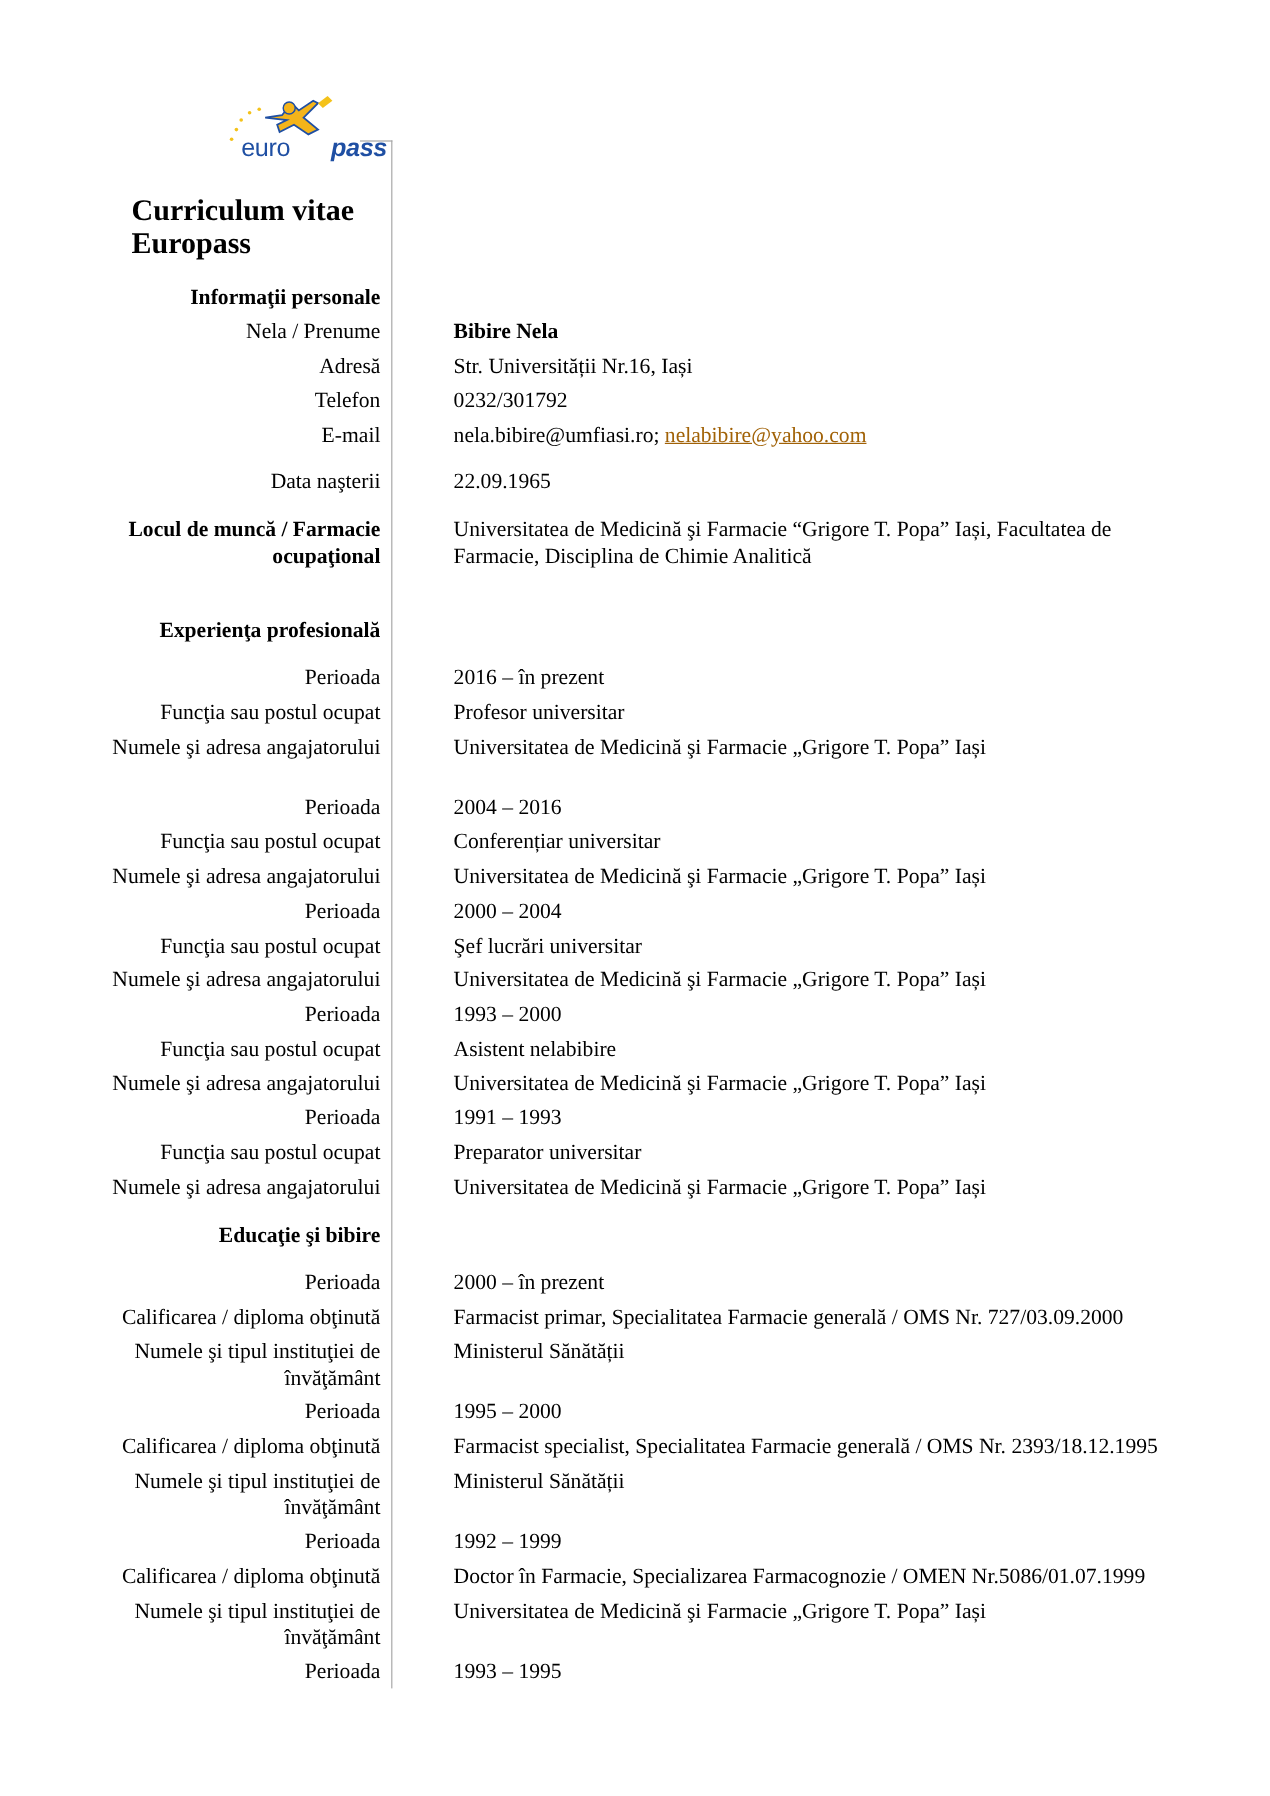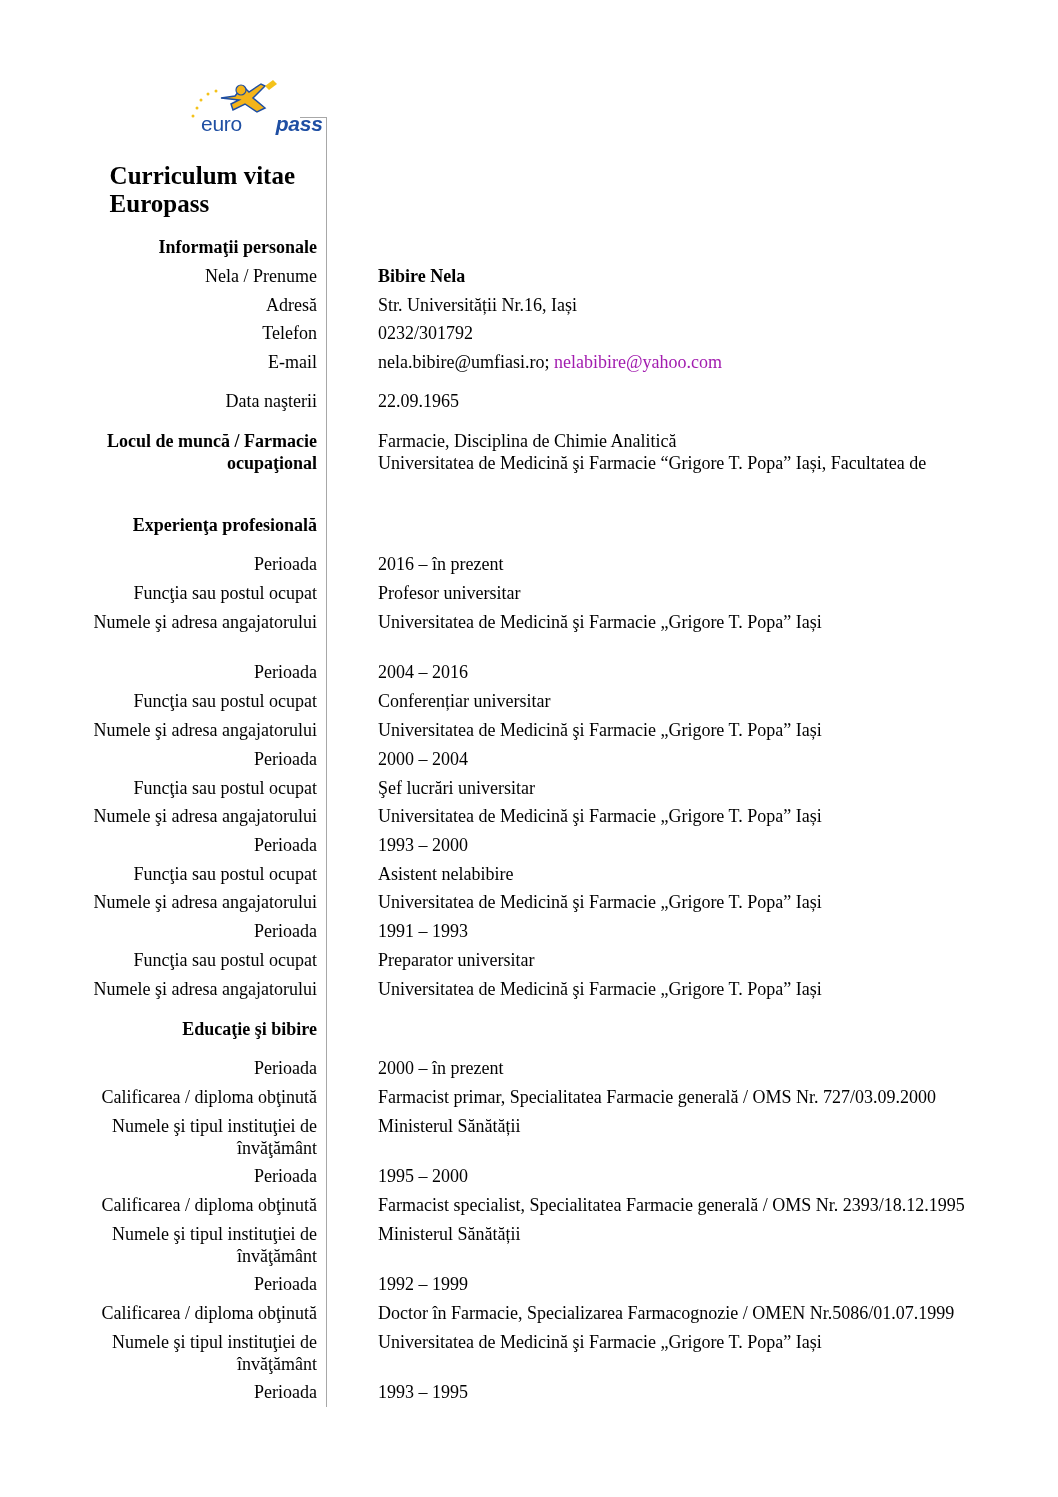--- a/index.html
+++ b/index.html
@@ -28,21 +28,21 @@
     position: absolute; right: 763px; top: 162px;
     font-size: 25px; font-weight: bold; text-align: left; line-height: 28px;
   }
   .row { position: absolute; left: 0; width: 1058px; font-size: 18px; line-height: 22px; }
   .lbl {
     position: absolute; right: 741px; text-align: right; white-space: nowrap;
   }
   .lbl.h { font-weight: bold; }
   .val { position: absolute; left: 338px; white-space: nowrap; margin-left: 40px; }
   .val.b { font-weight: bold; }
-  .link { color: #a21caf; }
+  .link { color: #a16207; text-decoration: underline; }
 </style>
 </head>
 <body>
 
 <div class="divider"></div>
 <div class="logo-line"></div>
 
 <div class="logo">
   <svg width="130" height="40" style="position:absolute;left:0;top:0">
     <g fill="#f4c21a">
@@ -86,22 +86,22 @@
 <div class="row" style="top:390px">
   <span class="lbl">Data naşterii</span>
   <span class="val">22.09.1965</span>
 </div>
 <div class="row" style="top:430px">
   <span class="lbl h">
     <div>Locul de muncă / Farmacie</div>
     <div>ocupaţional</div>
   </span>
   <span class="val">
+    <div>Universitatea de Medicină şi Farmacie “Grigore T. Popa” Iași, Facultatea de</div>
     <div>Farmacie, Disciplina de Chimie Analitică</div>
-    <div>Universitatea de Medicină şi Farmacie “Grigore T. Popa” Iași, Facultatea de</div>
   </span>
 </div>
 
 <div class="row" style="top:514px">
   <span class="lbl h">Experienţa profesională</span>
 </div>
 
 <div class="row" style="top:553px">
   <span class="lbl">Perioada</span>
   <span class="val">2016 – în prezent</span>

